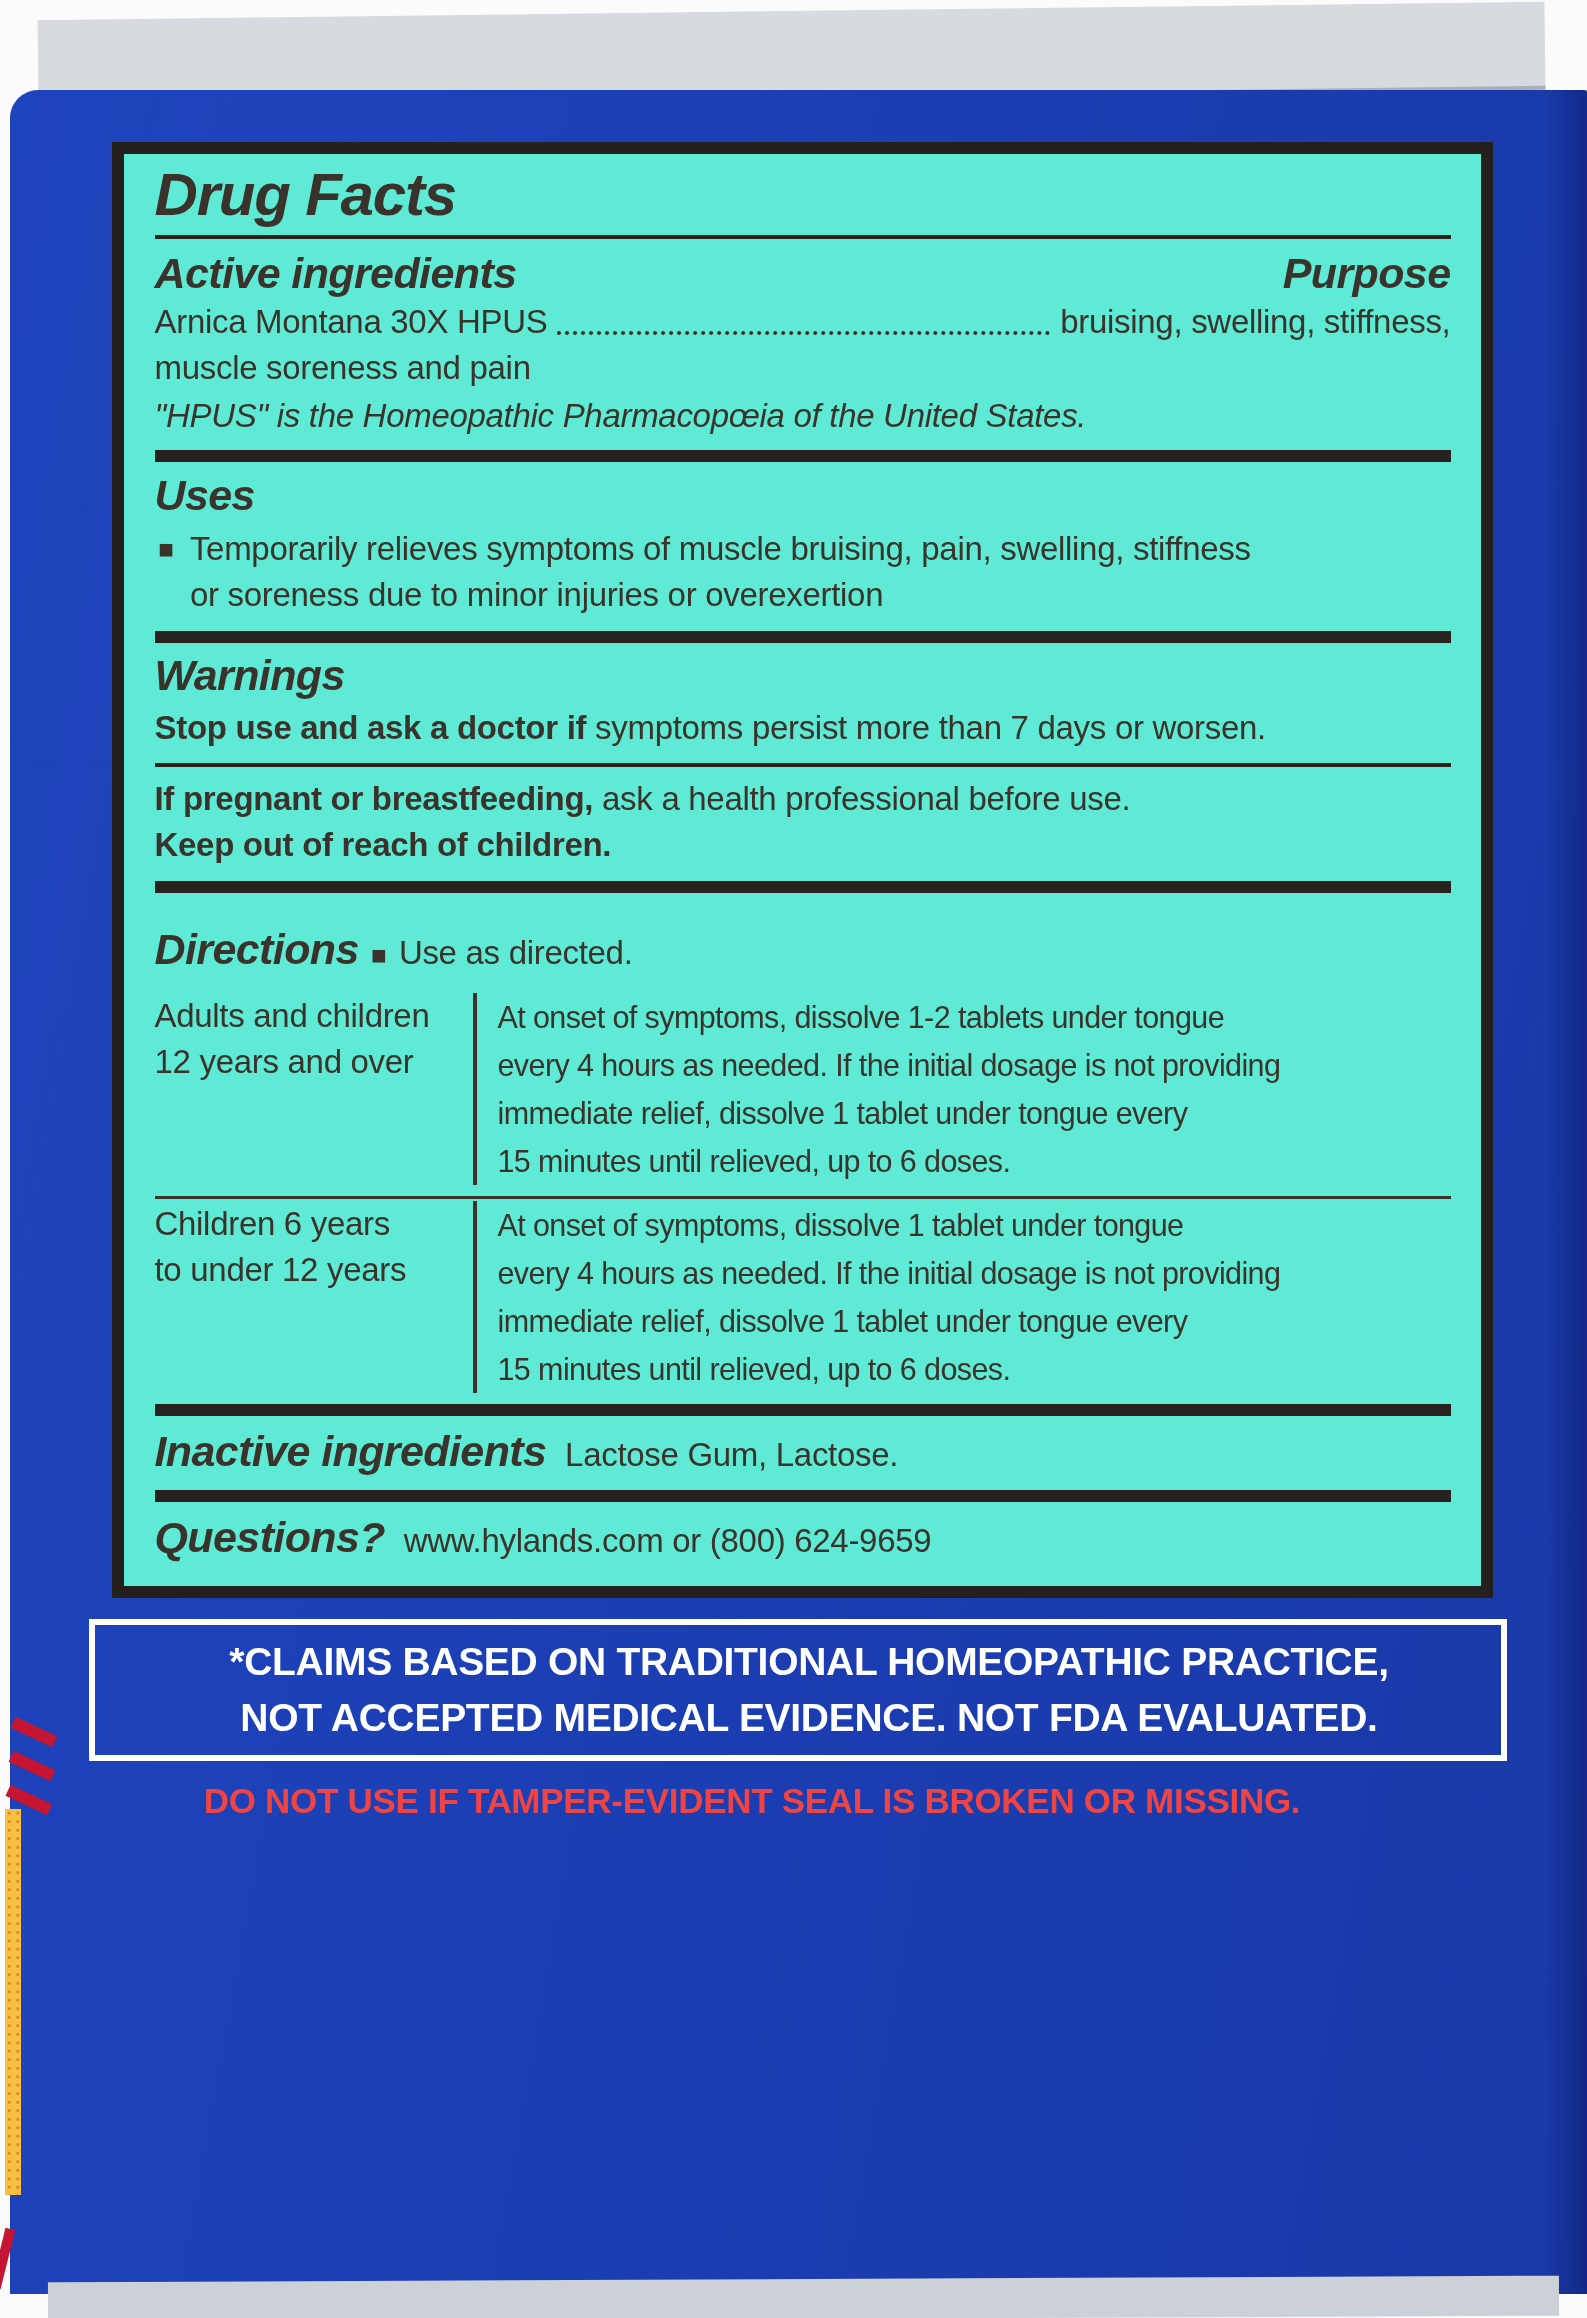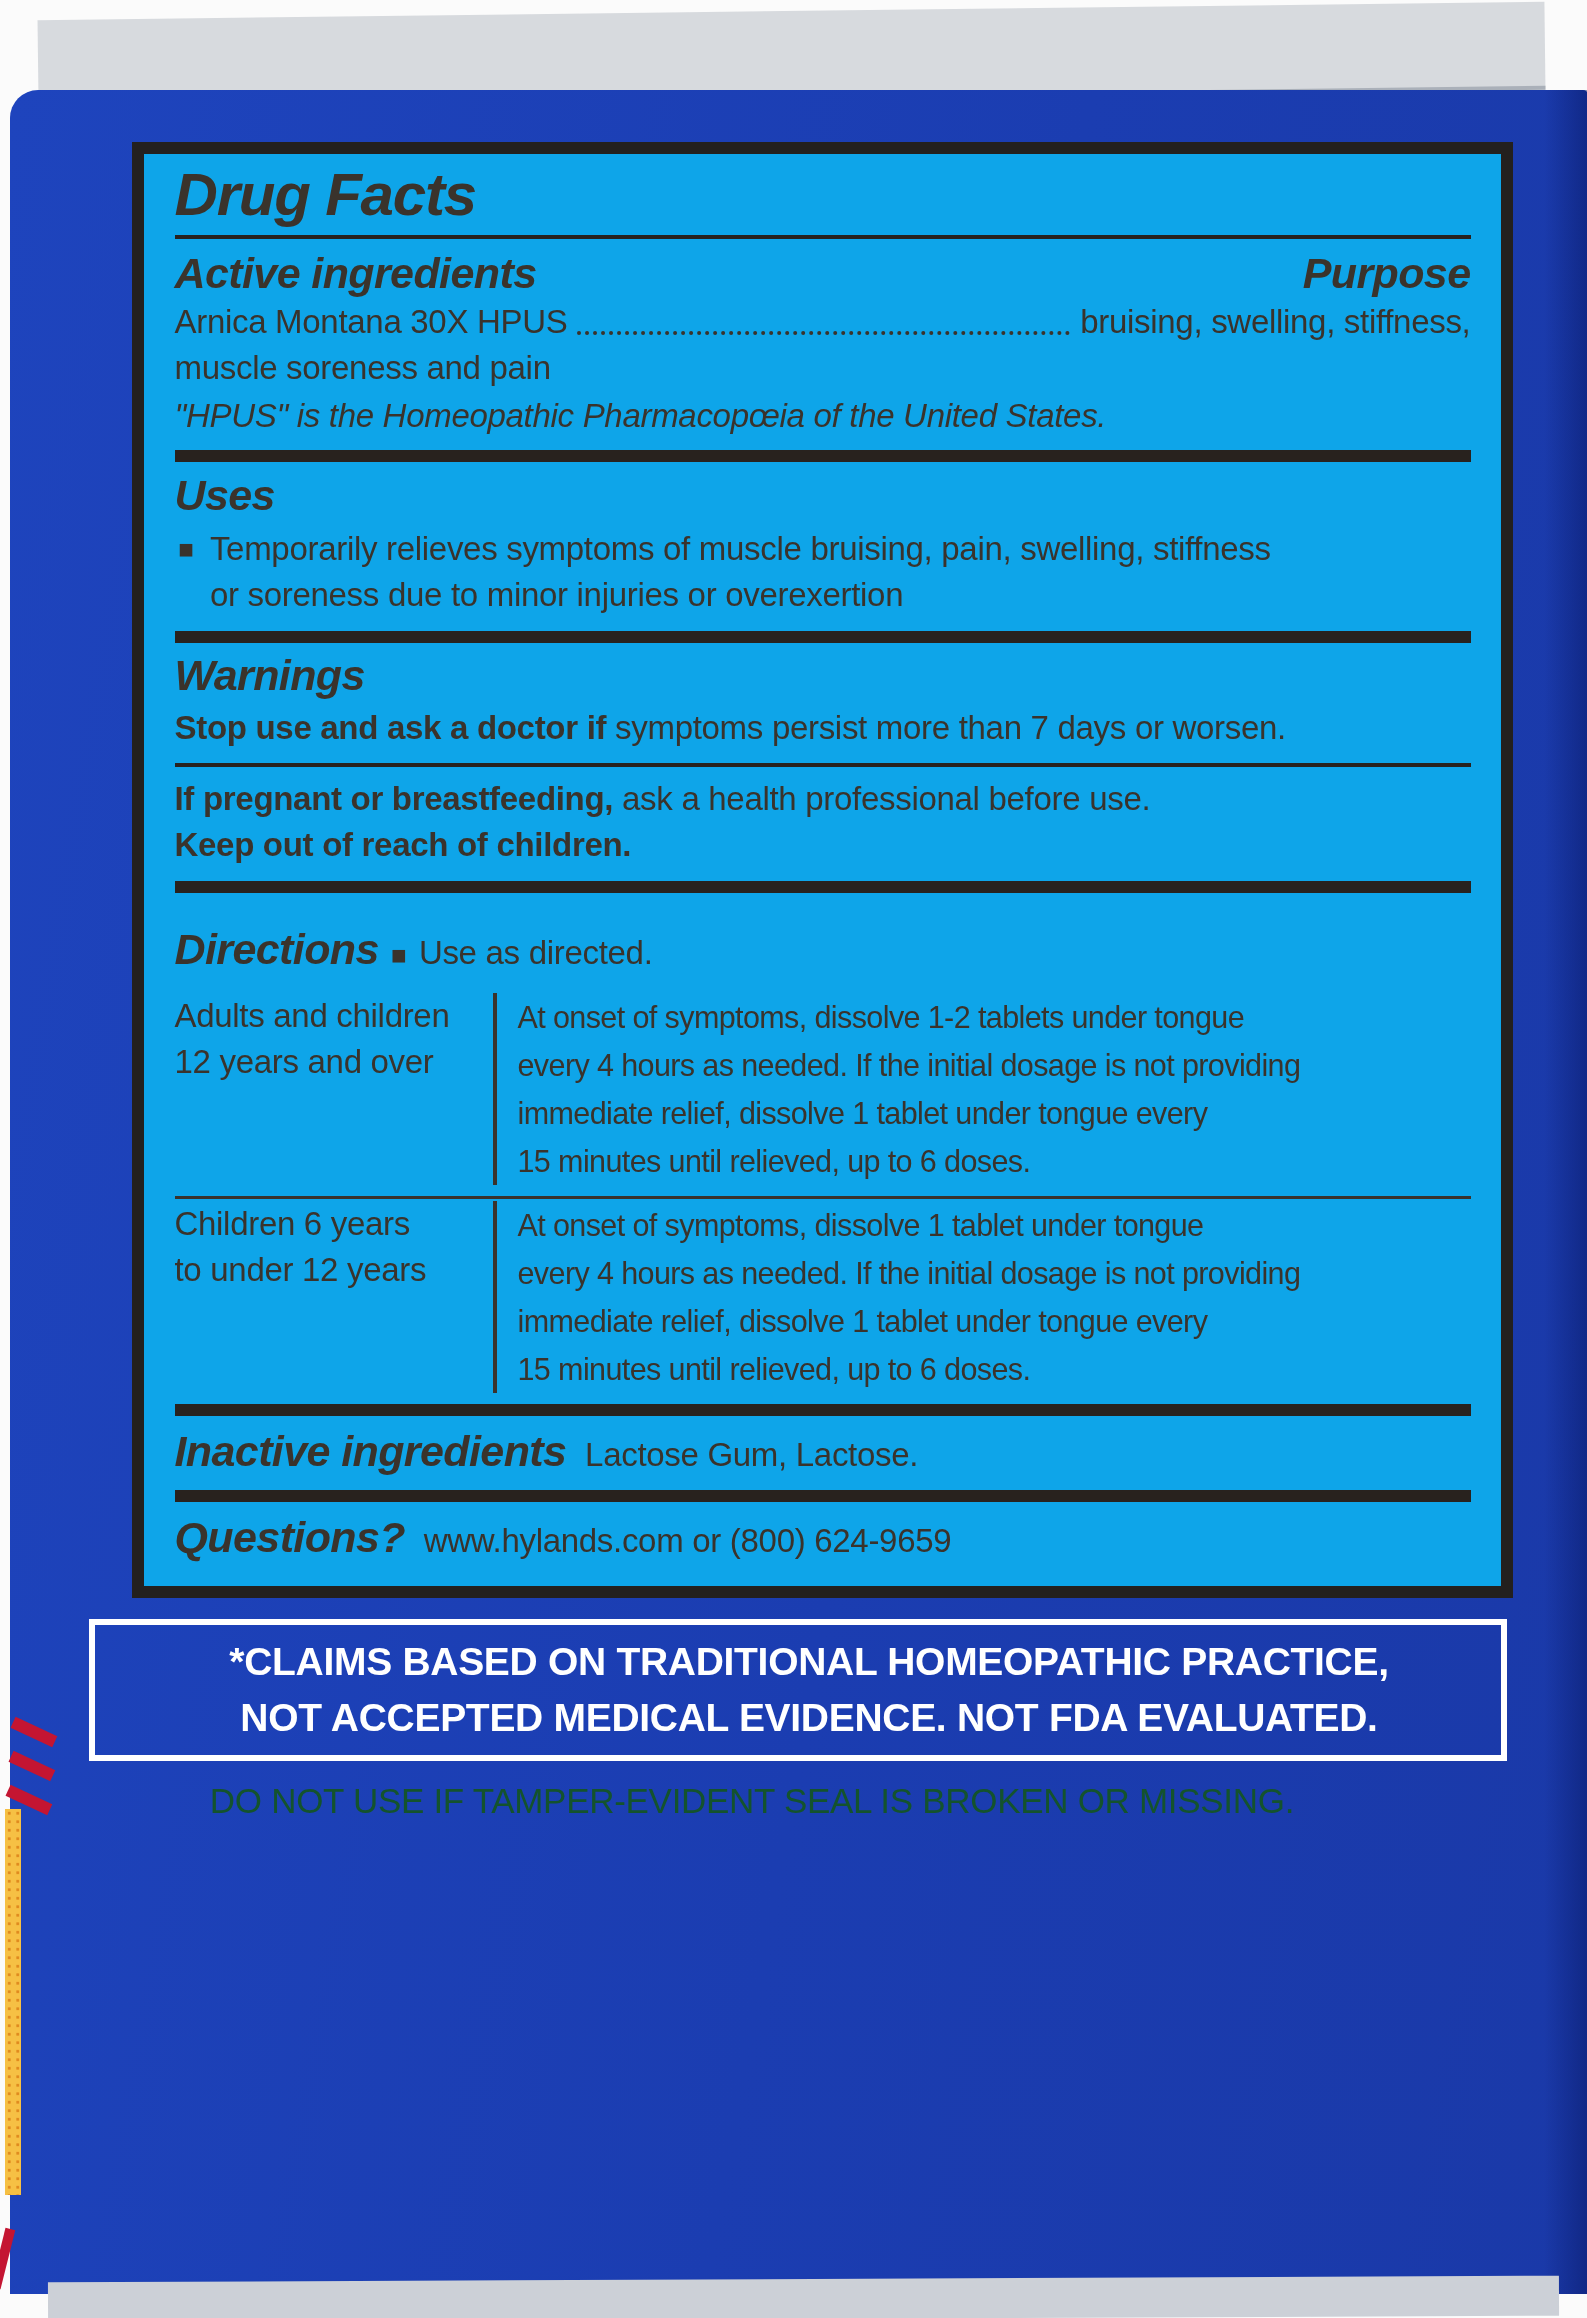--- a/index.html
+++ b/index.html
@@ -23,22 +23,22 @@
     background-image:radial-gradient(#e08a1e 22%,rgba(0,0,0,0) 24%);
     background-size:8.5px 8.5px;}
   .red-dash{position:absolute;width:46px;height:11.6px;background:#c41532;transform:rotate(25deg);}
   .red-dash.d1{left:11px;top:1726px;}
   .red-dash.d2{left:8.5px;top:1760px;}
   .red-dash.d3{left:6.1px;top:1794px;}
   .red-corner-mark{position:absolute;left:-2.4px;top:2228px;width:9.8px;height:61px;
     background:#c41532;transform:rotate(14deg);}
 
   
-  .panel{position:absolute;left:132px;top:142px;width:1381px;height:1456px;
-    box-sizing:border-box;border:12.2px solid #23201e;background:#0ea5e9;
+  .panel{position:absolute;left:112px;top:142px;width:1381px;height:1456px;
+    box-sizing:border-box;border:12.2px solid #23201e;background:#5eead4;
     padding:0 30.5px;overflow:hidden;color:#3a332c;}
   .sec{border-bottom:12.2px solid #28221e;}
   .sec.last{border-bottom:none;}
   .df-title{font-size:60px;line-height:64px;font-weight:bold;font-style:italic;
     letter-spacing:-1.2px;padding:8.5px 0 8.5px;}
   .title-sec{border-bottom:4.9px solid #28221e;}
 
   .heading{font-size:43px;line-height:51px;font-weight:bold;font-style:italic;letter-spacing:-0.6px;}
   .body-t{font-size:33px;line-height:46px;letter-spacing:-0.3px;}
   .pre{white-space:pre-line;}
@@ -73,21 +73,21 @@
   .inline-sec .heading{display:inline;}
   .inline-sec .body-t{display:inline;margin-left:16px;}
 
   
   .claims-box{position:absolute;left:89px;top:1619px;width:1418px;height:142px;
     box-sizing:border-box;border:6.1px solid #ffffff;
     display:flex;flex-direction:column;justify-content:center;
     text-align:center;color:#ffffff;font-weight:bold;
     font-size:39px;line-height:56px;letter-spacing:-0.3px;padding-left:22px;}
   .tamper{position:absolute;left:0;top:1781px;width:1504px;text-align:center;
-    color:#14532d;font-weight:normal;font-size:35px;letter-spacing:-0.3px;}
+    color:#ef4444;font-weight:bold;font-size:35px;letter-spacing:-0.3px;}
 </style>
 </head>
 <body>
 
 <div id="stage">
 
   <div class="box-top-flap"></div>
 
   <div class="product-box">
     <div class="box-right-edge"></div>

